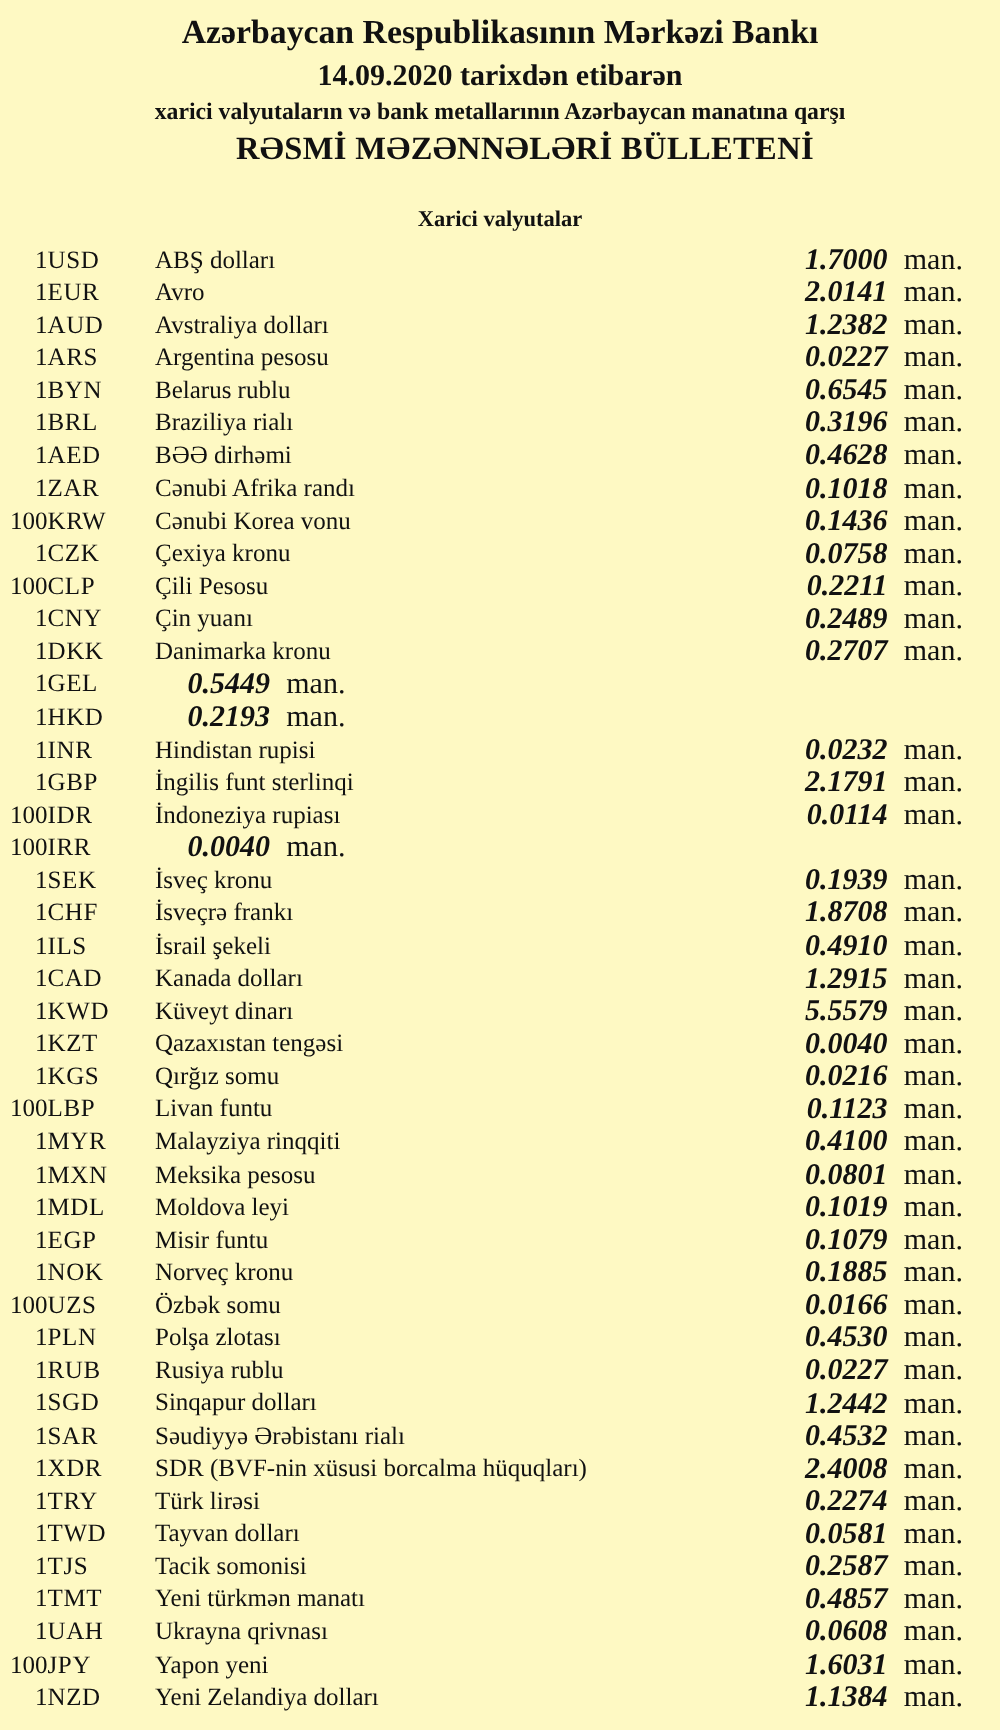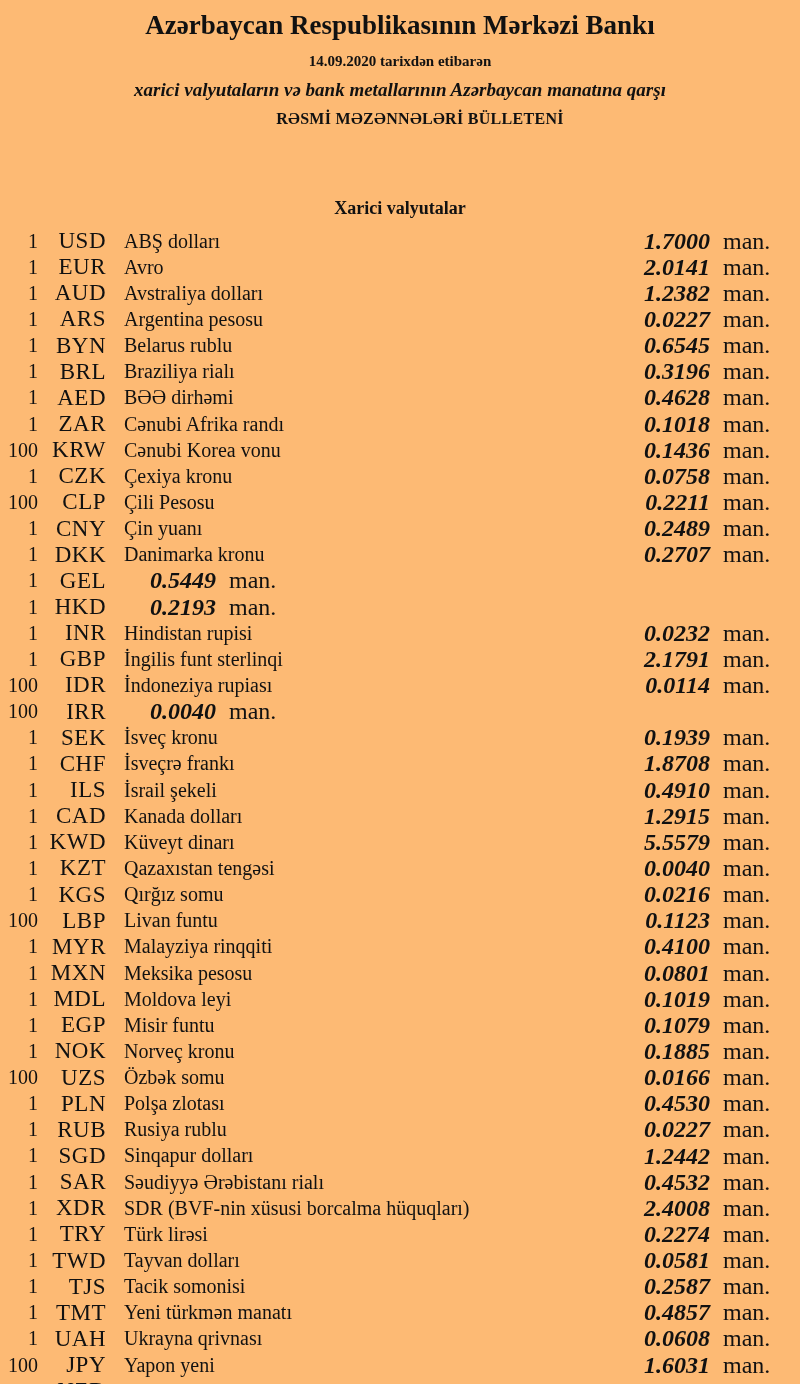--- a/index.html
+++ b/index.html
@@ -4,57 +4,56 @@
 <style>
   html, body {
     margin: 0;
     padding: 0;
     background: #ffffff;
   }
   .page {
     position: relative;
     width: 800px;
     height: 1384px;
-    background: #fdba74;
+    background: #fef9c3;
     color: #111111;
     font-family: "Liberation Serif", "DejaVu Serif", serif;
     overflow: hidden;
   }
   .header {
     padding-top: 9px;
     text-align: center;
   }
   .title {
     font-size: 27px;
     font-weight: bold;
     line-height: 32px;
   }
   .date-line {
-    font-size: 15px;
+    font-size: 24px;
     font-weight: bold;
     line-height: 22px;
     margin-top: 9px;
   }
   .subtitle {
     font-size: 19px;
     font-weight: bold;
     line-height: 22px;
     margin-top: 7px;
-    font-style: italic;
   }
   .bulletin-line {
-    font-size: 16px;
+    font-size: 26px;
     font-weight: bold;
     line-height: 23px;
     margin-top: 6px;
     letter-spacing: 0.3px;
     padding-left: 40px;
   }
   .section-title {
-    margin-top: 68px;
+    margin-top: 35px;
     text-align: center;
     font-size: 18px;
     font-weight: bold;
     line-height: 21px;
   }
   .rates-table {
     margin-top: 9px;
     width: 766px;
   }
   .row {
@@ -65,22 +64,22 @@
     white-space: nowrap;
   }
   .qty {
     width: 38px;
     text-align: right;
     font-size: 20px;
     flex: none;
   }
   .code {
     width: 68px;
-    text-align: right;
-    font-size: 23px;
+    text-align: left;
+    font-size: 20px;
     letter-spacing: 0.5px;
     flex: none;
   }
   .name {
     flex: 1 1 auto;
     padding-left: 6px;
     font-size: 20px;
     overflow: hidden;
     margin-left: 12px;
   }

